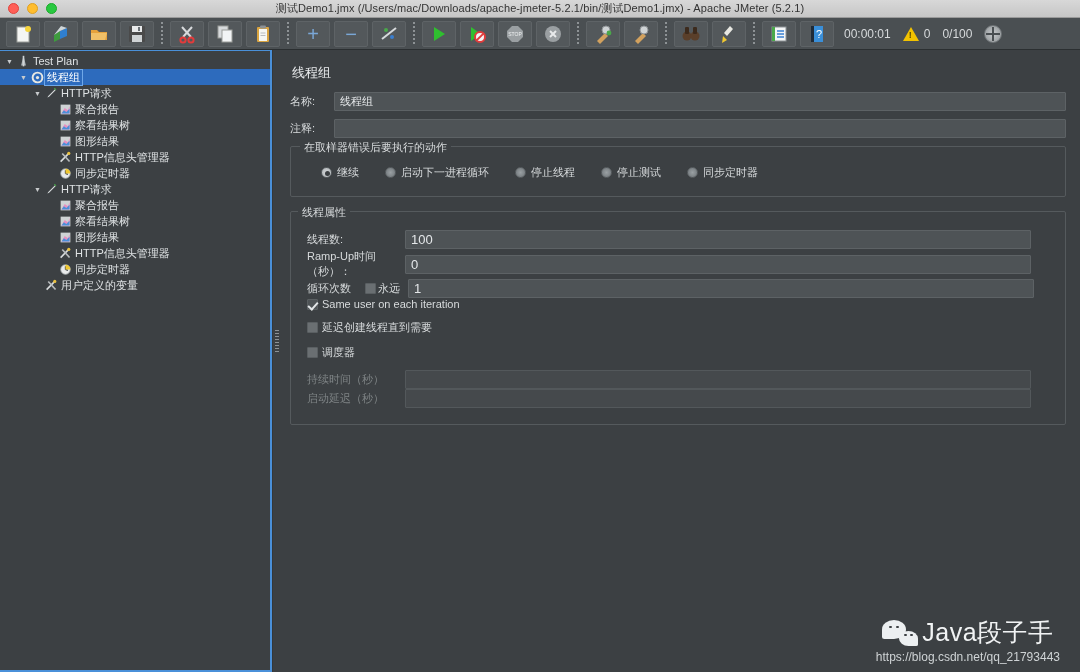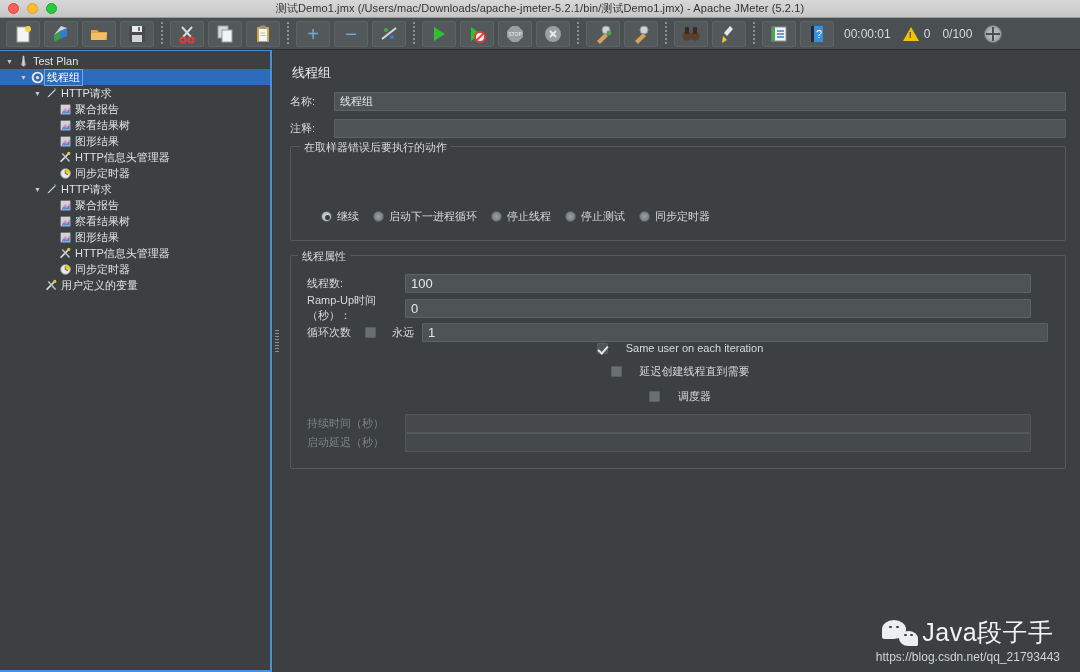--- a/index.html
+++ b/index.html
@@ -133,21 +133,21 @@
 
   
   .group {
     border: 1px solid #555a5d; border-radius: 2px;
     margin-top: 8px; padding: 14px 12px 10px 12px; position: relative;
   }
   .group > .legend {
     position: absolute; top: -7px; left: 9px; background: #3c4043;
     padding: 0 4px; font-size: 11px; color: #d7dadc;
   }
-  .radio-row { display: flex; align-items: center; gap: 4px; padding: 4px 6px 6px 18px; margin-top: 44px; }
+  .radio-row { display: flex; align-items: center; gap: 16px; padding: 4px 6px 6px 18px; }
   .rad { display: flex; align-items: center; gap: 5px; margin-right: 10px; }
   .rdot {
     width: 11px; height: 11px; border-radius: 50%;
     background: radial-gradient(#9aa0a3, #6d7377);
     border: 1px solid #5a5f62; flex: none; position: relative;
   }
   .rdot.on { background: radial-gradient(#d3d6d8, #aeb3b6); }
   .rdot.on::after {
     content: ""; position: absolute; left: 3px; top: 3px;
     width: 5px; height: 5px; border-radius: 50%; background: #3a3e41;
@@ -169,23 +169,23 @@
     width: 11px; height: 11px; background: #6a6f72;
     border: 1px solid #5a5f62; flex: none; position: relative;
     border-radius: 1px;
   }
   .chk.on { background: #4e5356; }
   .chk.on::after {
     content: ""; position: absolute; left: 2px; top: 0px;
     width: 4px; height: 8px; border: solid #e4e7e9;
     border-width: 0 2px 2px 0; transform: rotate(42deg);
   }
-  .chk-row { display: flex; align-items: center; gap: 18px; padding-left: 12px; margin-bottom: 10px; justify-content: center; }
+  .chk-row { display: flex; align-items: center; gap: 4px; padding-left: 12px; margin-bottom: 10px; }
   .chk-row span { font-size: 11px; color: #d7dadc; }
-  .inline-chk { display: flex; align-items: center; gap: 16px; margin-right: 8px; }
+  .inline-chk { display: flex; align-items: center; gap: 2px; margin-right: 8px; }
   .inline-chk span { font-size: 11px; color: #d7dadc; }
 
   
   .watermark {
     position: absolute; right: 20px; bottom: 8px; text-align: center;
     pointer-events: none;
   }
   .wm-top { display: flex; align-items: center; justify-content: center; gap: 4px; }
   .wm-text { font-size: 25px; color: #f1f3f4; letter-spacing: .5px; }
   .wm-url { font-size: 12px; color: #cfd3d5; margin-top: 1px; }

